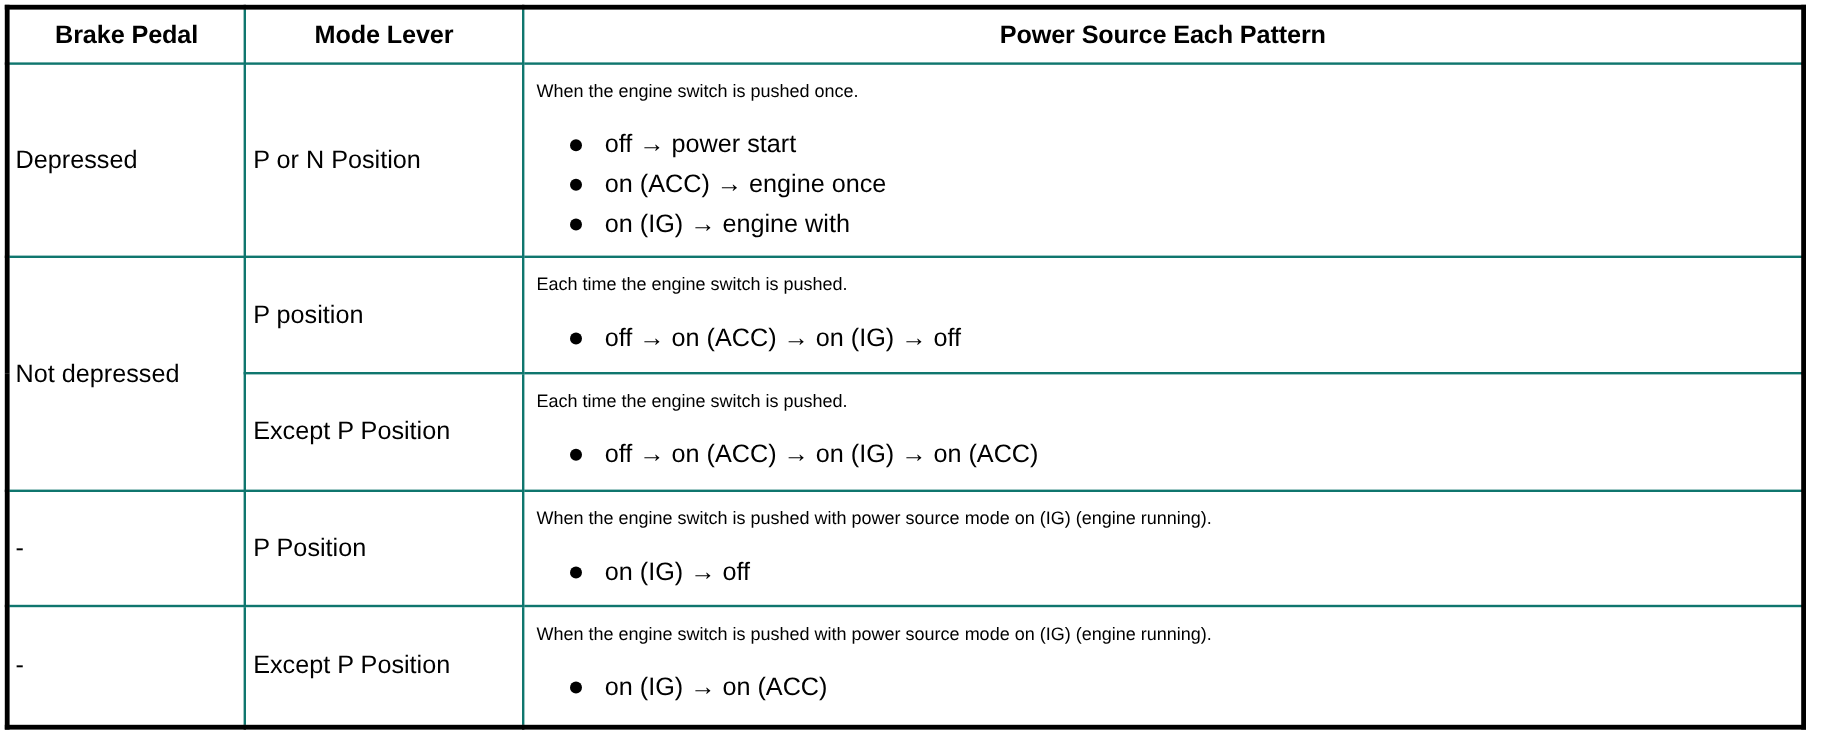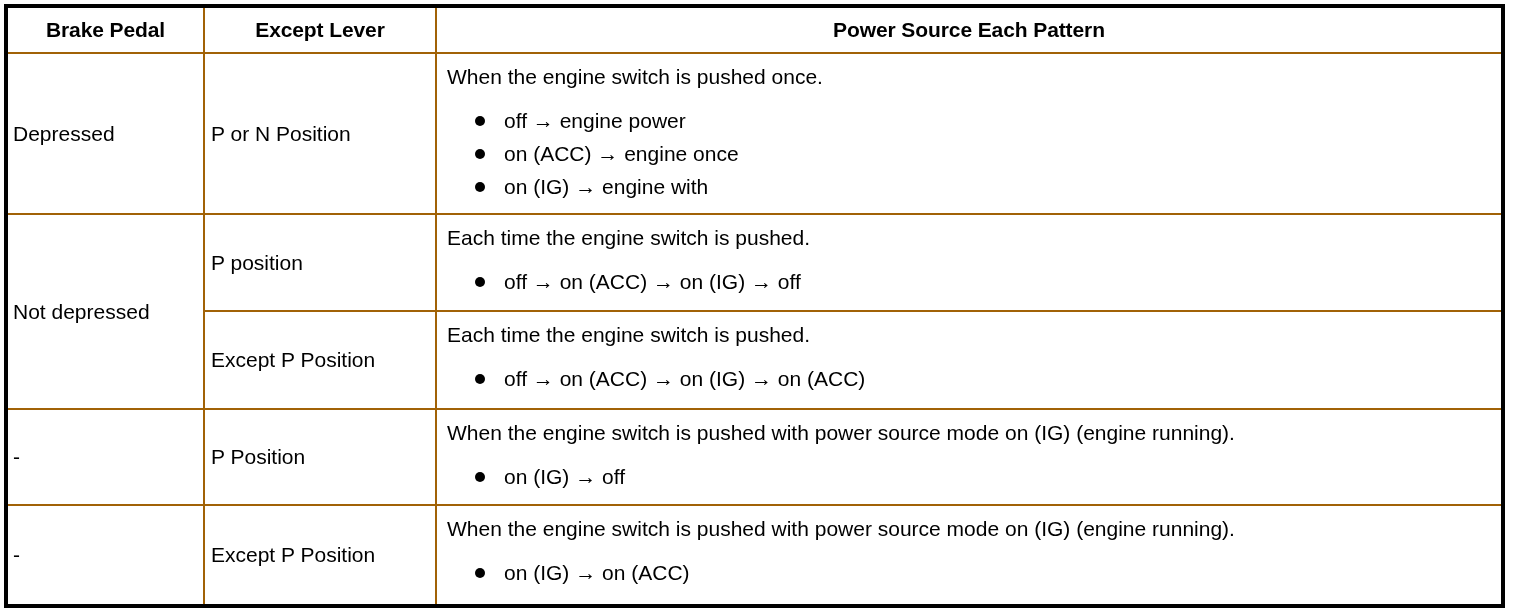--- a/index.html
+++ b/index.html
@@ -28,21 +28,21 @@
     top: 4px;
     width: 1501px;
     border-collapse: collapse;
     table-layout: fixed;
     background: #ffffff;
   }
 
   table.psm-table,
   table.psm-table td,
   table.psm-table th {
-    border: 2px solid #a16207;
+    border: 2px solid #0f766e;
   }
 
   
   table.psm-table {
     outline: 0;
     border: 4px solid #000000;
   }
 
   col.c-brake  { width: 198px; }
   col.c-shift  { width: 232px; }
@@ -82,21 +82,21 @@
   td.mode-cell {
     padding: 0;
     vertical-align: top;
   }
 
   .mode-inner {
     padding: 10px 8px 10px 10px;
   }
 
   .mode-lead {
-    font-size: 21px;
+    font-size: 15px;
     line-height: 26px;
     white-space: nowrap;
   }
 
   ul.mode-list {
     list-style: none;
     margin: 14px 0 0 0;
     padding: 0 0 0 28px;
   }
 
@@ -135,35 +135,35 @@
   <table class="psm-table">
     <colgroup>
       <col class="c-brake">
       <col class="c-shift">
       <col class="c-mode">
     </colgroup>
 
     <thead>
       <tr>
         <th class="hdr">Brake Pedal</th>
-        <th class="hdr">Except Lever</th>
+        <th class="hdr">Mode Lever</th>
         <th class="hdr">Power Source Each Pattern</th>
       </tr>
     </thead>
 
     <tbody>
 
       <tr class="row-1">
         <td class="cell brake-cell" rowspan="1">Depressed</td>
         <td class="cell shift-cell">P or N Position</td>
         <td class="cell mode-cell">
           <div class="mode-inner">
             <div class="mode-lead">When the engine switch is pushed once.</div>
             <ul class="mode-list">
-              <li><span class="bullet"></span><span>off → engine power</span></li>
+              <li><span class="bullet"></span><span>off → power start</span></li>
               <li><span class="bullet"></span><span>on (ACC) → engine once</span></li>
               <li><span class="bullet"></span><span>on (IG) → engine with</span></li>
             </ul>
           </div>
         </td>
       </tr>
 
       <tr class="row-2">
         <td class="cell brake-cell" rowspan="2">Not depressed</td>
         <td class="cell shift-cell">P position</td>

